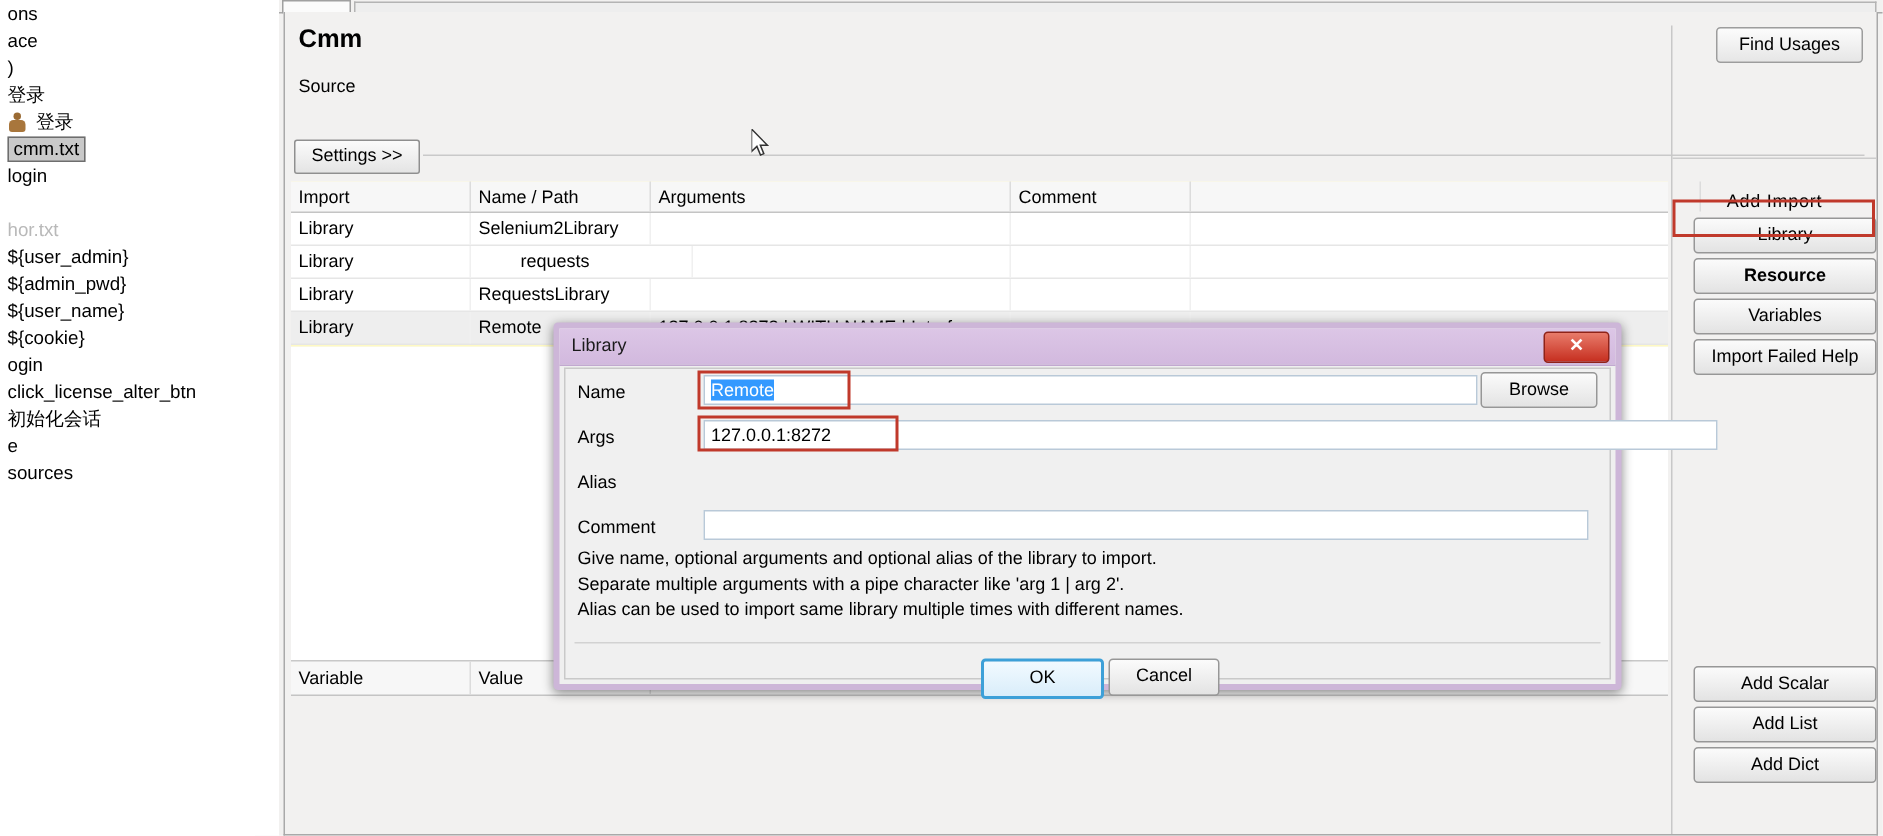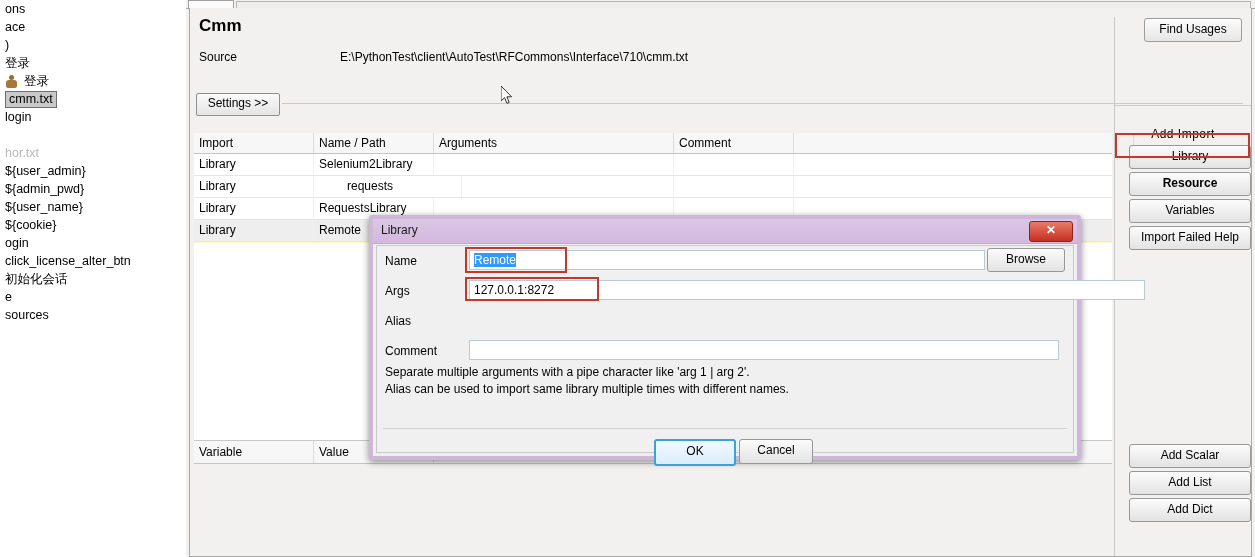--- a/index.html
+++ b/index.html
@@ -94,21 +94,21 @@
     background:linear-gradient(#fbfbfb,#e4e4e4);
     border:1px solid #8f8f8f;border-radius:2px;
     cursor:default;
   }
   .settings-rule{
     position:absolute;left:92px;top:95px;right:8px;height:1px;background:#c9c9c9;
   }
 
   
   .table{
-    position:absolute;left:4px;top:125px;right:139px;height:110px;
+    position:absolute;left:4px;top:113px;right:139px;height:110px;
     background:#fef9c3;
   }
   .thead{
     height:20px;background:#f7f7f7;border-bottom:1px solid #c4c4c4;
     position:relative;
   }
   .th{
     position:absolute;top:0;height:20px;line-height:20px;font-size:12px;
     padding-left:5px;color:#000;border-right:1px solid #dcdcdc;
     box-sizing:border-box;overflow:hidden;white-space:nowrap;
@@ -306,21 +306,20 @@
       <div class="tab-b"></div>
     </div>
 
     <div class="panel">
 
       <div class="panel-title">Cmm</div>
 
       <div class="find-usages">Find Usages</div>
 
       <div class="source-label">Source</div>
-      <div class="source-value">E:\PythonTest\client\AutoTest\RFCommons\Interface\710\cmm.txt</div>
 
       <div class="settings-btn">Settings &gt;&gt;</div>
       <div class="settings-rule"></div>
 
       <div class="table-bg"></div>
 
       <div class="table">
         <div class="thead" id="table-head">
             <div class="th" style="left: 0px; width: 120px;">Import</div>
             <div class="th" style="left: 120px; width: 120px;">Name / Path</div>
@@ -413,20 +412,21 @@
           </div>
           <div class="frow" style="top: 92px;">
             <div class="flabel">Comment</div>
             <div class="finput" style="top: 2px; width: 590px;"></div>
           </div>
         </div>
 
       <div class="browse">Browse</div>
 
       <div class="helptext" id="help-lines">
+          <div>Give name, optional arguments and optional alias of the library to import.</div>
           <div>Separate multiple arguments with a pipe character like 'arg 1 | arg 2'.</div>
           <div>Alias can be used to import same library multiple times with different names.</div>
         </div>
 
       <div class="dlg-rule"></div>
 
       <div class="dbtn ok">OK</div>
       <div class="dbtn cancel">Cancel</div>
 
       <div class="redbox" style="left:88px;top:1px;width:102px;height:26px;"></div>

